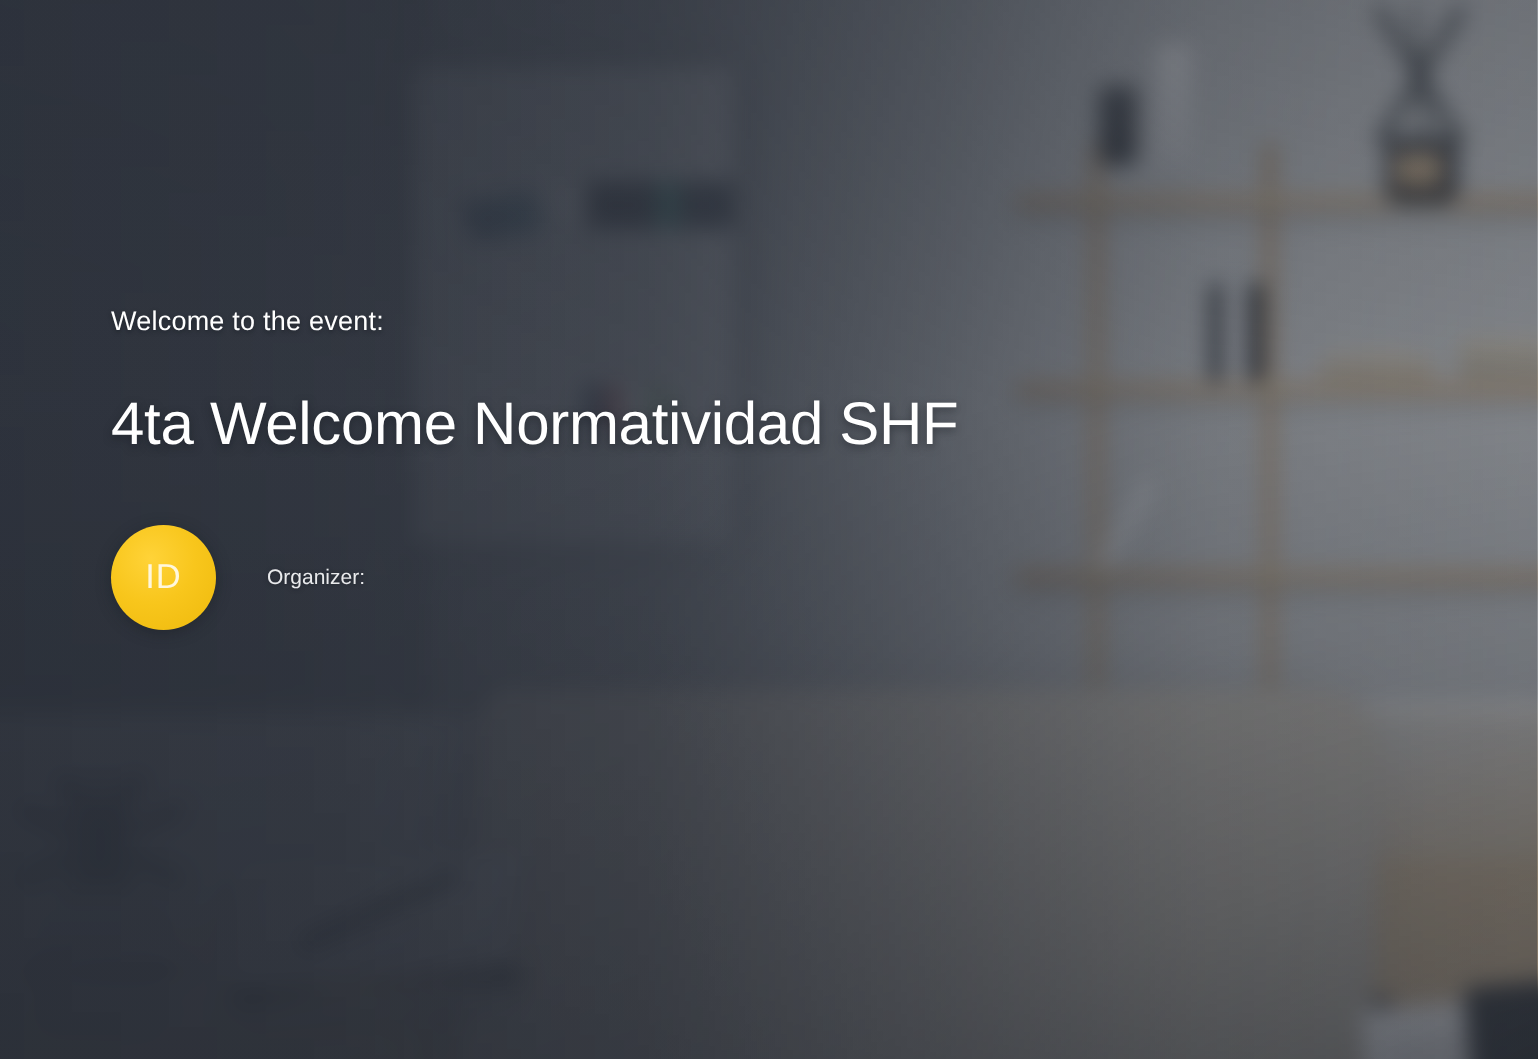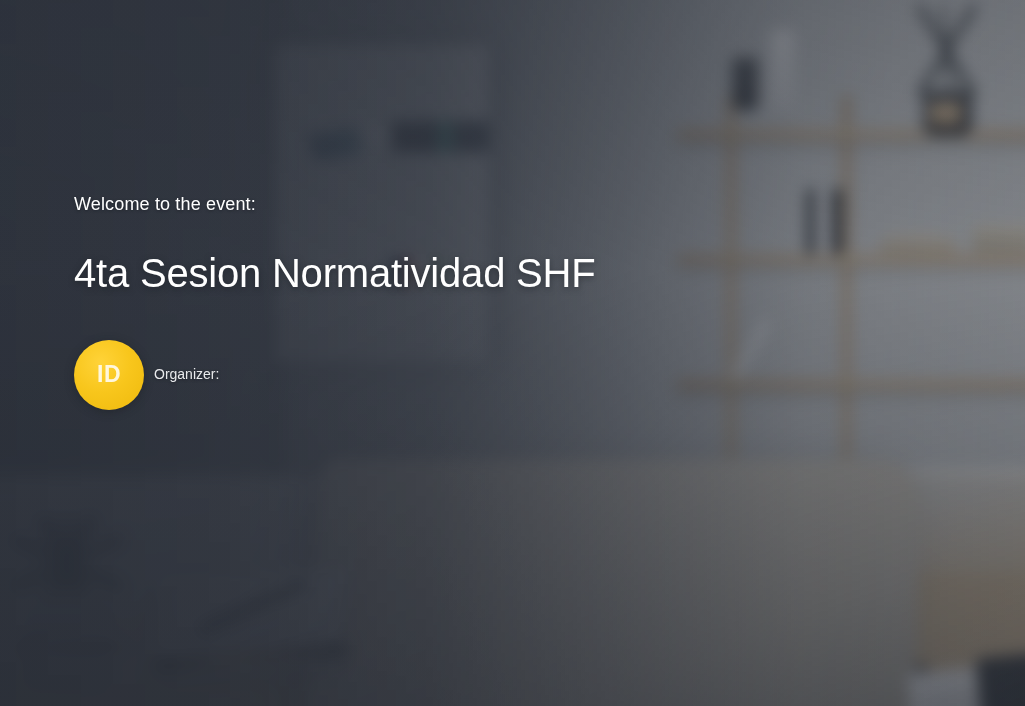--- a/index.html
+++ b/index.html
@@ -264,21 +264,21 @@
   .overlay-v {
     position: absolute;
     inset: 0;
     background: linear-gradient(180deg, rgba(40,45,54,.30) 0%, rgba(40,45,54,.10) 38%, rgba(34,38,46,.46) 100%);
   }
 
   
   .content {
     position: absolute;
     left: 74px;
-    top: 194px;
+    top: 204px;
     width: 700px;
   }
   .welcome {
     color: #ffffff;
     font-size: 18px;
     font-weight: 400;
     letter-spacing: .15px;
     line-height: 1.2;
     text-shadow: 0 1px 3px rgba(20,24,30,.55);
   }
@@ -305,25 +305,25 @@
     background: radial-gradient(circle at 38% 32%, #ffd338 0%, #f8c61c 46%, #eeb90c 100%);
     display: flex;
     align-items: center;
     justify-content: center;
     flex: 0 0 auto;
     box-shadow: 0 2px 10px rgba(25,28,34,.45);
   }
   .avatar-initials {
     color: #fff7dd;
     font-size: 23px;
-    font-weight: 700;
+    font-weight: 400;
     letter-spacing: .6px;
   }
   .organizer-text {
-    margin-left: 10px;
+    margin-left: 34px;
   }
   .organizer-label {
     color: #e9eaec;
     font-size: 14px;
     font-weight: 400;
     line-height: 1.25;
     text-shadow: 0 1px 3px rgba(20,24,30,.5);
   }
   .organizer-name {
     margin-top: 9px;
@@ -393,21 +393,21 @@
     <div class="mouse-cable"></div>
   </div>
 
   <div class="overlay"></div>
   <div class="overlay-v"></div>
 
   <div class="content">
 
     <div class="welcome">Welcome to the event:</div>
 
-    <h1 class="event-title">4ta Sesion Normatividad SHF</h1>
+    <h1 class="event-title">4ta Welcome Normatividad SHF</h1>
 
     <div class="organizer-row">
       <div class="avatar">
         <span class="avatar-initials">ID</span>
       </div>
       <div class="organizer-text">
         <div class="organizer-label">Organizer:</div>
       </div>
     </div>
 

